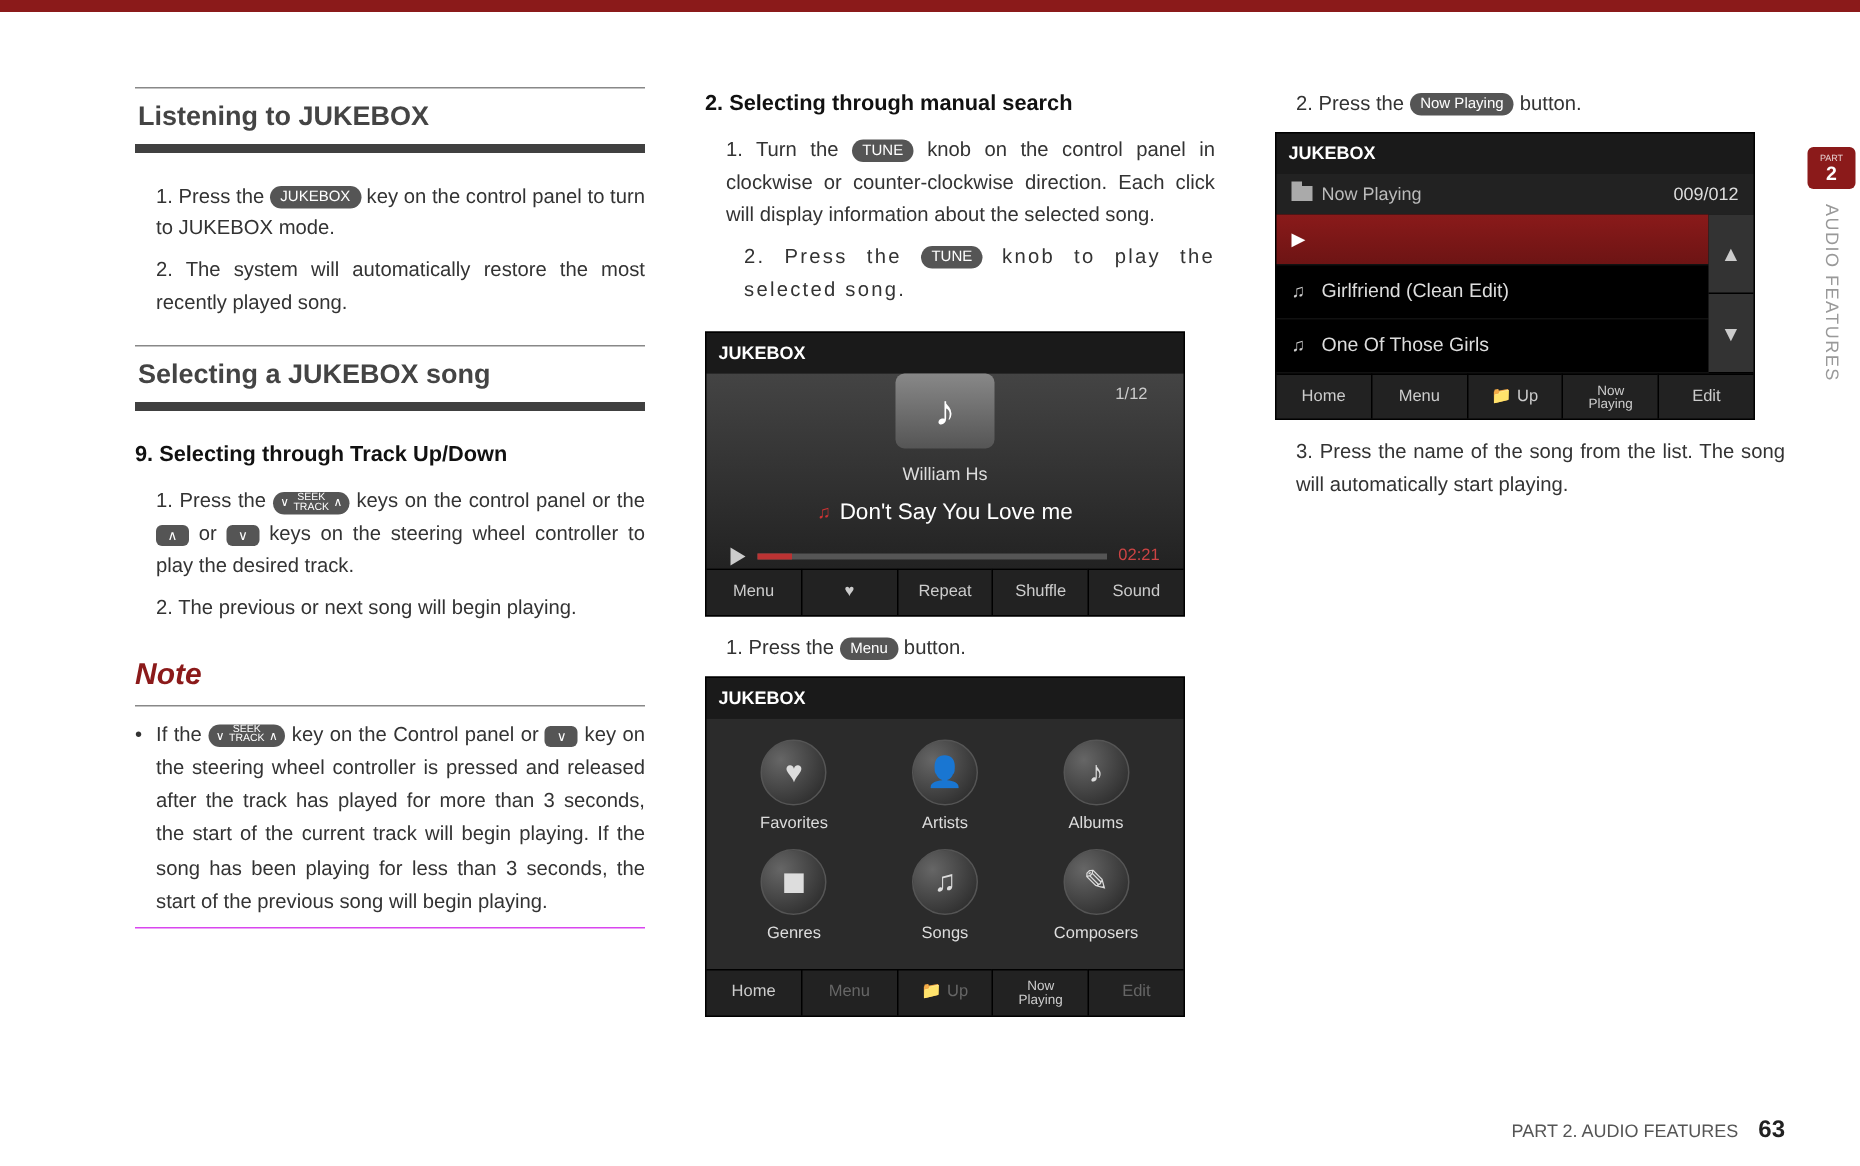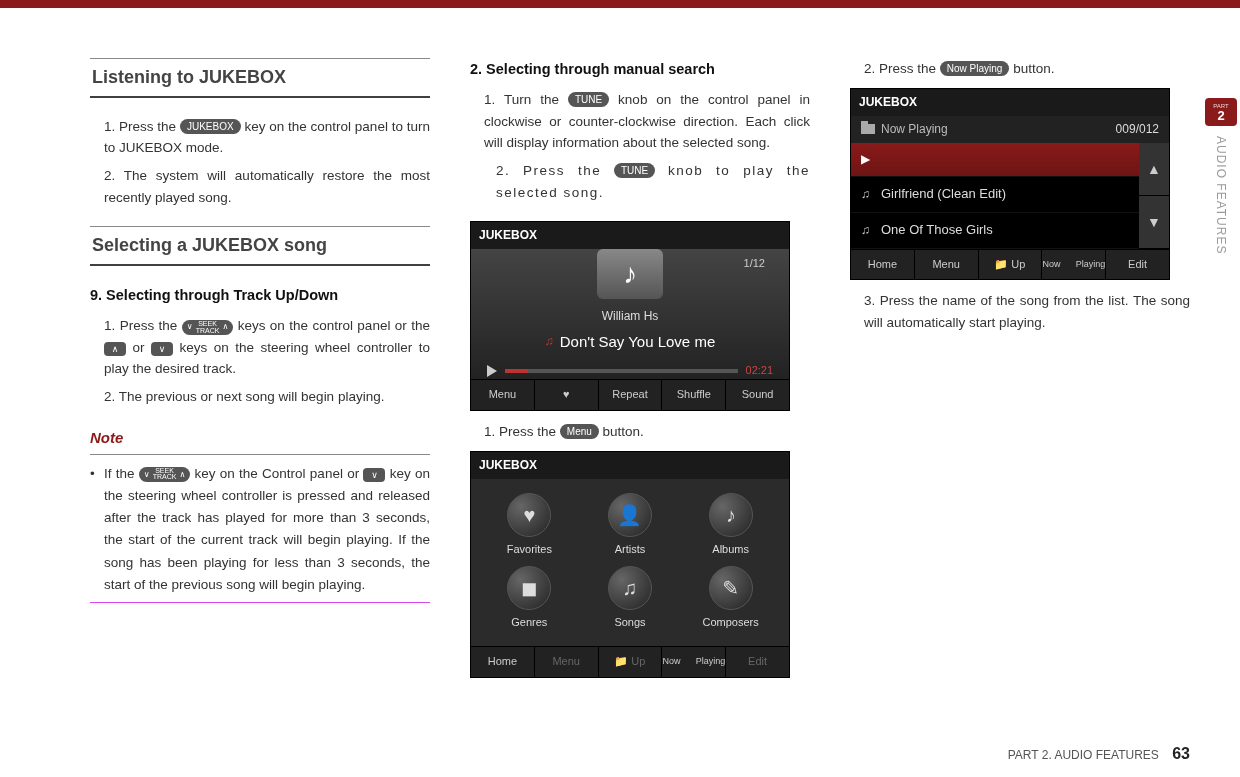--- a/index.html
+++ b/index.html
@@ -57,38 +57,38 @@
     writing-mode: vertical-rl;
     color: #999;
     font-size: 12px;
     letter-spacing: 1px;
   }
   h2.section-head {
     font-size: 18px;
     font-weight: bold;
     color: #444;
     border-top: 1px solid #888;
-    border-bottom: 2px solid #404040;
+    border-bottom: 6px solid #404040;
     padding: 4px 2px;
     margin-bottom: 18px;
     background: #fff;
   }
   h3.sub-head {
     font-size: 14.5px;
     font-weight: bold;
     color: #111;
     margin-bottom: 8px;
   }
   .step-list { list-style: none; padding-left: 14px; margin-bottom: 18px; }
   .step-list li { margin-bottom: 6px; text-align: justify; }
   .note-label {
     color: #8b1a1a;
     font-weight: bold;
     font-style: italic;
-    font-size: 15px;
+    font-size: 20px;
     margin-bottom: 4px;
     display: block;
   }
   .note-divider { border: none; border-top: 1px solid #888; margin: 2px 0 8px 0; }
   .note-body {
     font-size: 13.5px;
     line-height: 1.65;
     text-align: justify;
     padding-left: 14px;
     position: relative;
@@ -193,21 +193,21 @@
   .np-row {
     display:flex; align-items:center; gap:8px;
     padding:7px 10px; font-size:13px;
     border-bottom:1px solid #111;
   }
   .np-row.active { background: linear-gradient(#8a1a1a,#6d1414); color:#fff;}
   .np-row .row-icon { width:12px; font-size:12px; color:#ccc;}
   .np-row.active .row-icon { color:#fff;}
   .np-arrows { width:30px; display:flex; flex-direction:column;}
   .np-arrow { flex:1; background:#333; display:flex; align-items:center; justify-content:center; color:#ccc; font-size:14px; border-bottom:1px solid #000;}
-  .np-nowplaying-btn { display:flex; flex-direction:row; line-height:1; font-size:9px; align-items:center; justify-content:space-between; padding:4px 0;}
+  .np-nowplaying-btn { display:flex; flex-direction:column; line-height:1; font-size:9px; align-items:center; justify-content:center; padding:4px 0;}
   .footer {
     position:absolute;
     bottom: 14px;
     right: 50px;
     font-size: 12px;
     color:#555;
     padding-left:30px;
   }
   .footer .pgnum { font-size:16px; font-weight:bold; color:#222; margin-left:10px;}
   .para-step { text-align:justify; padding-left:14px; position:relative; margin-bottom:8px;}

